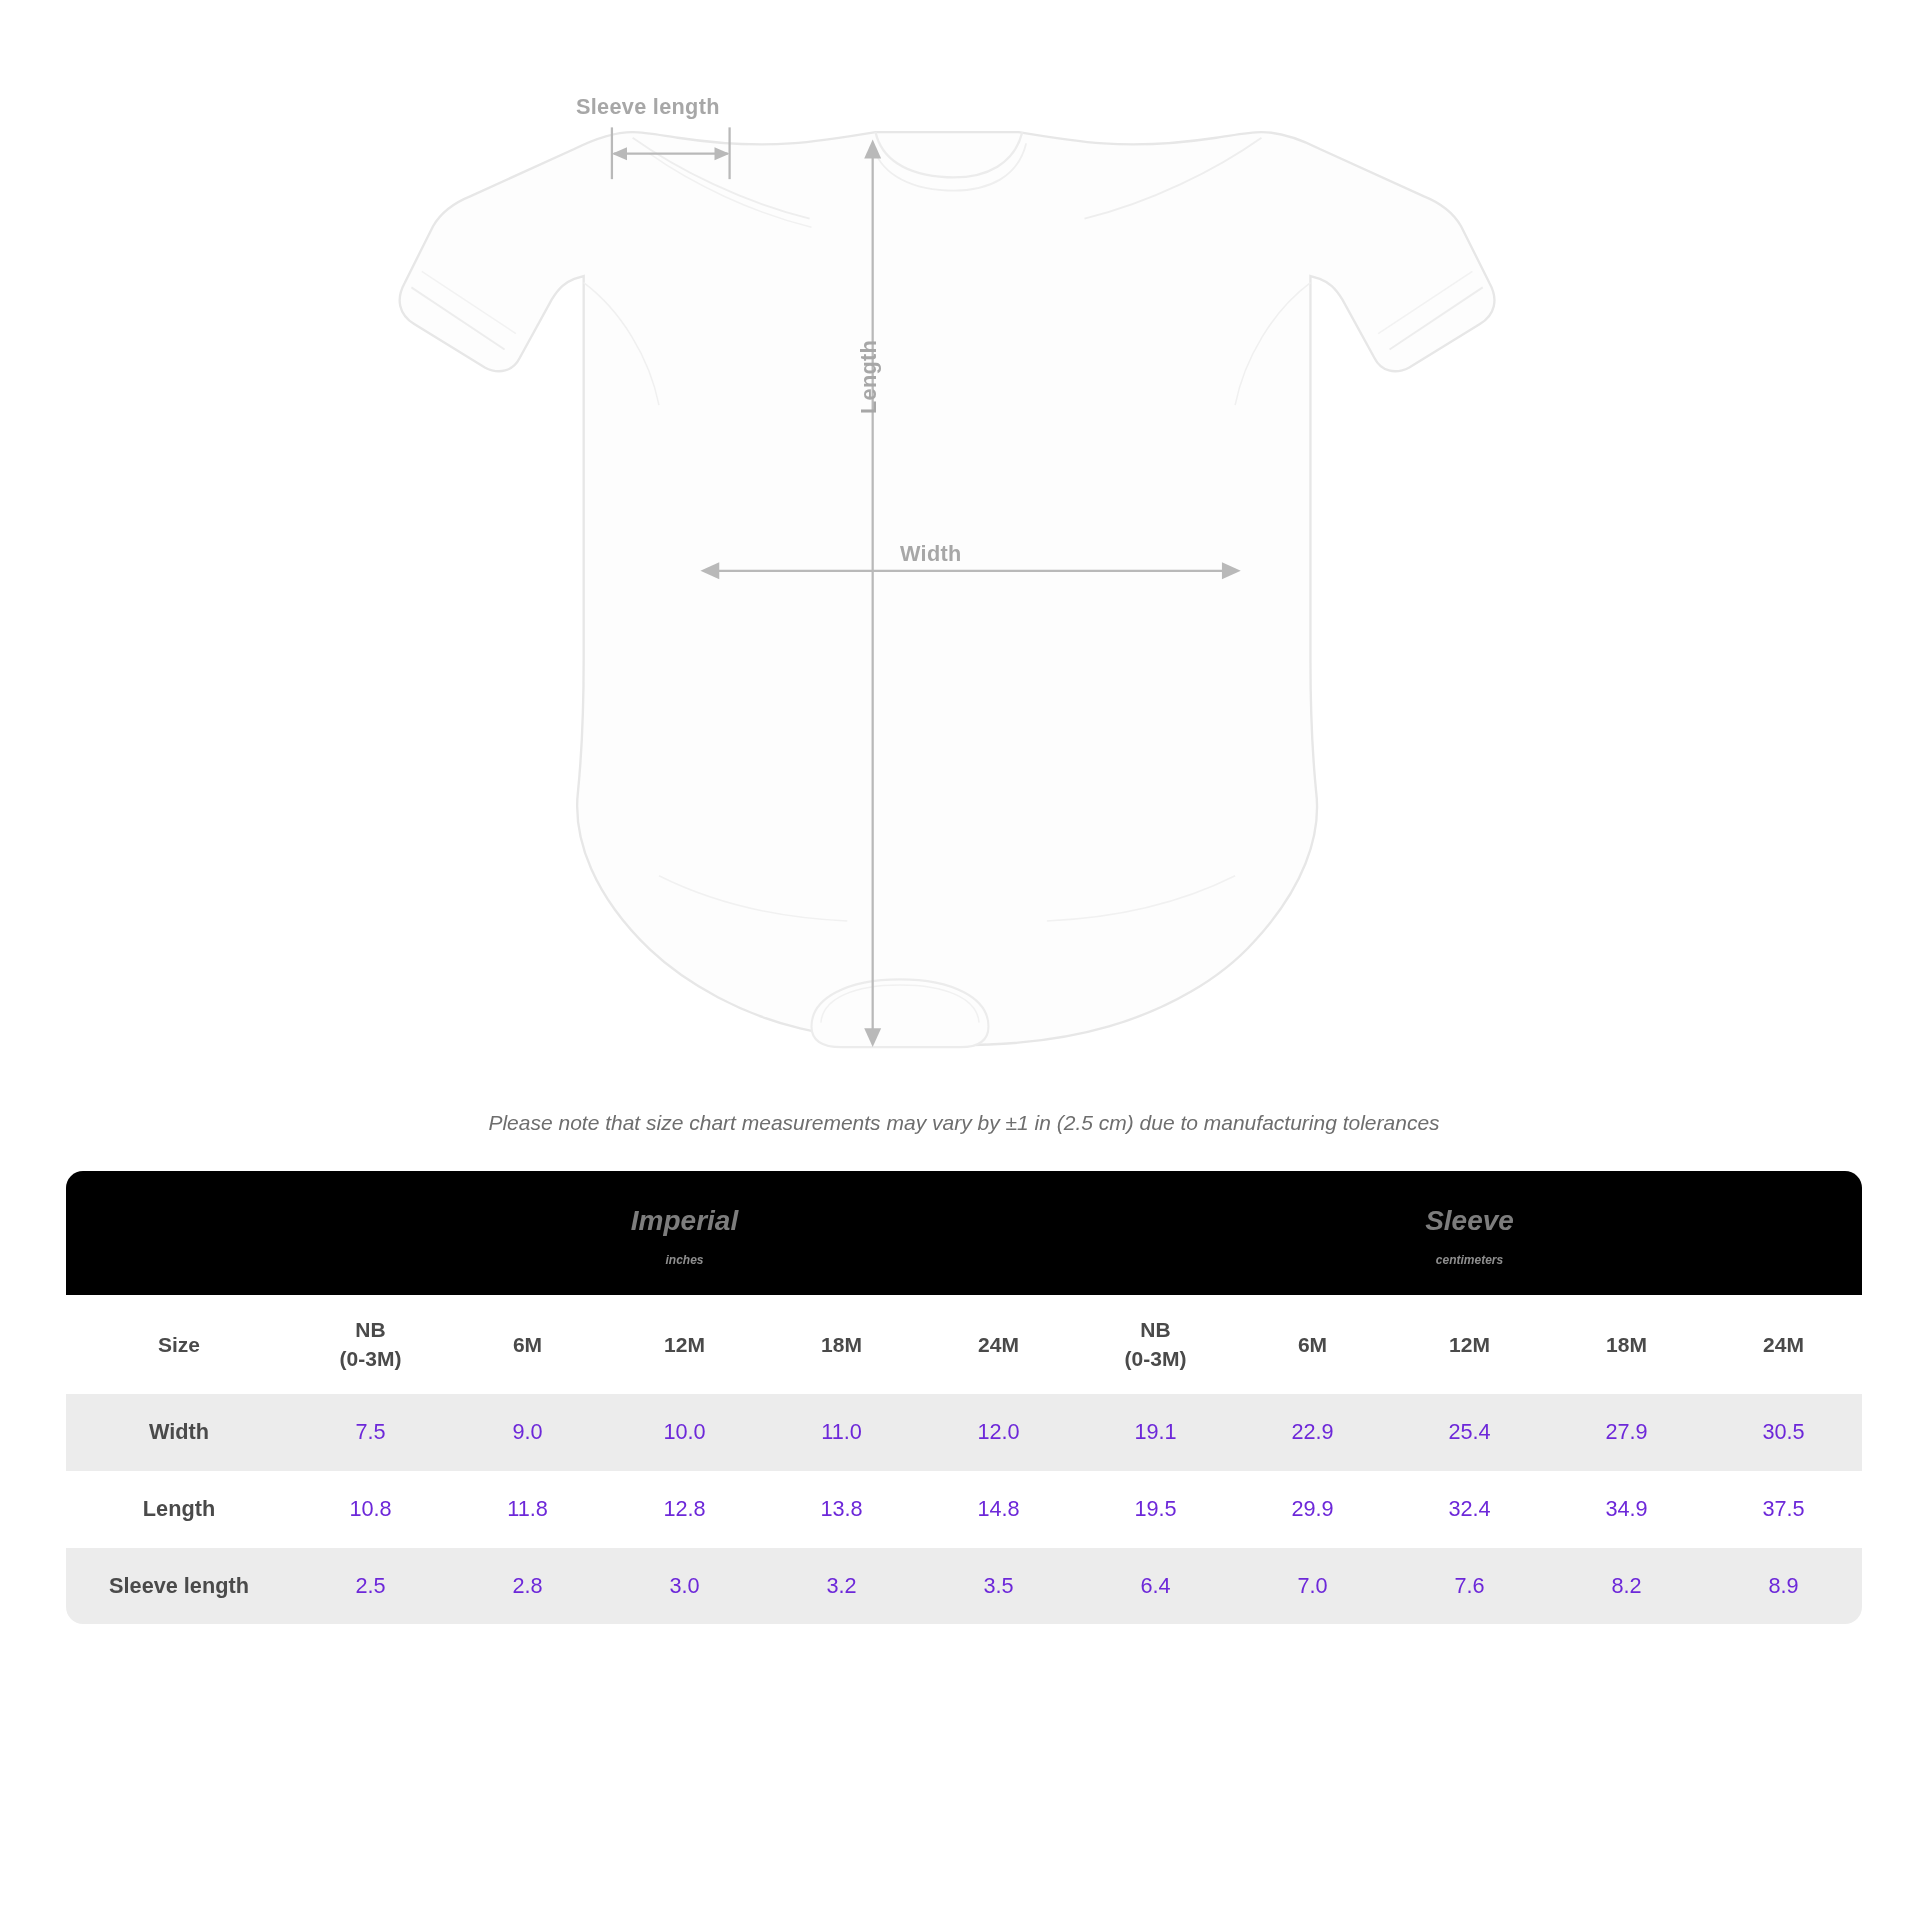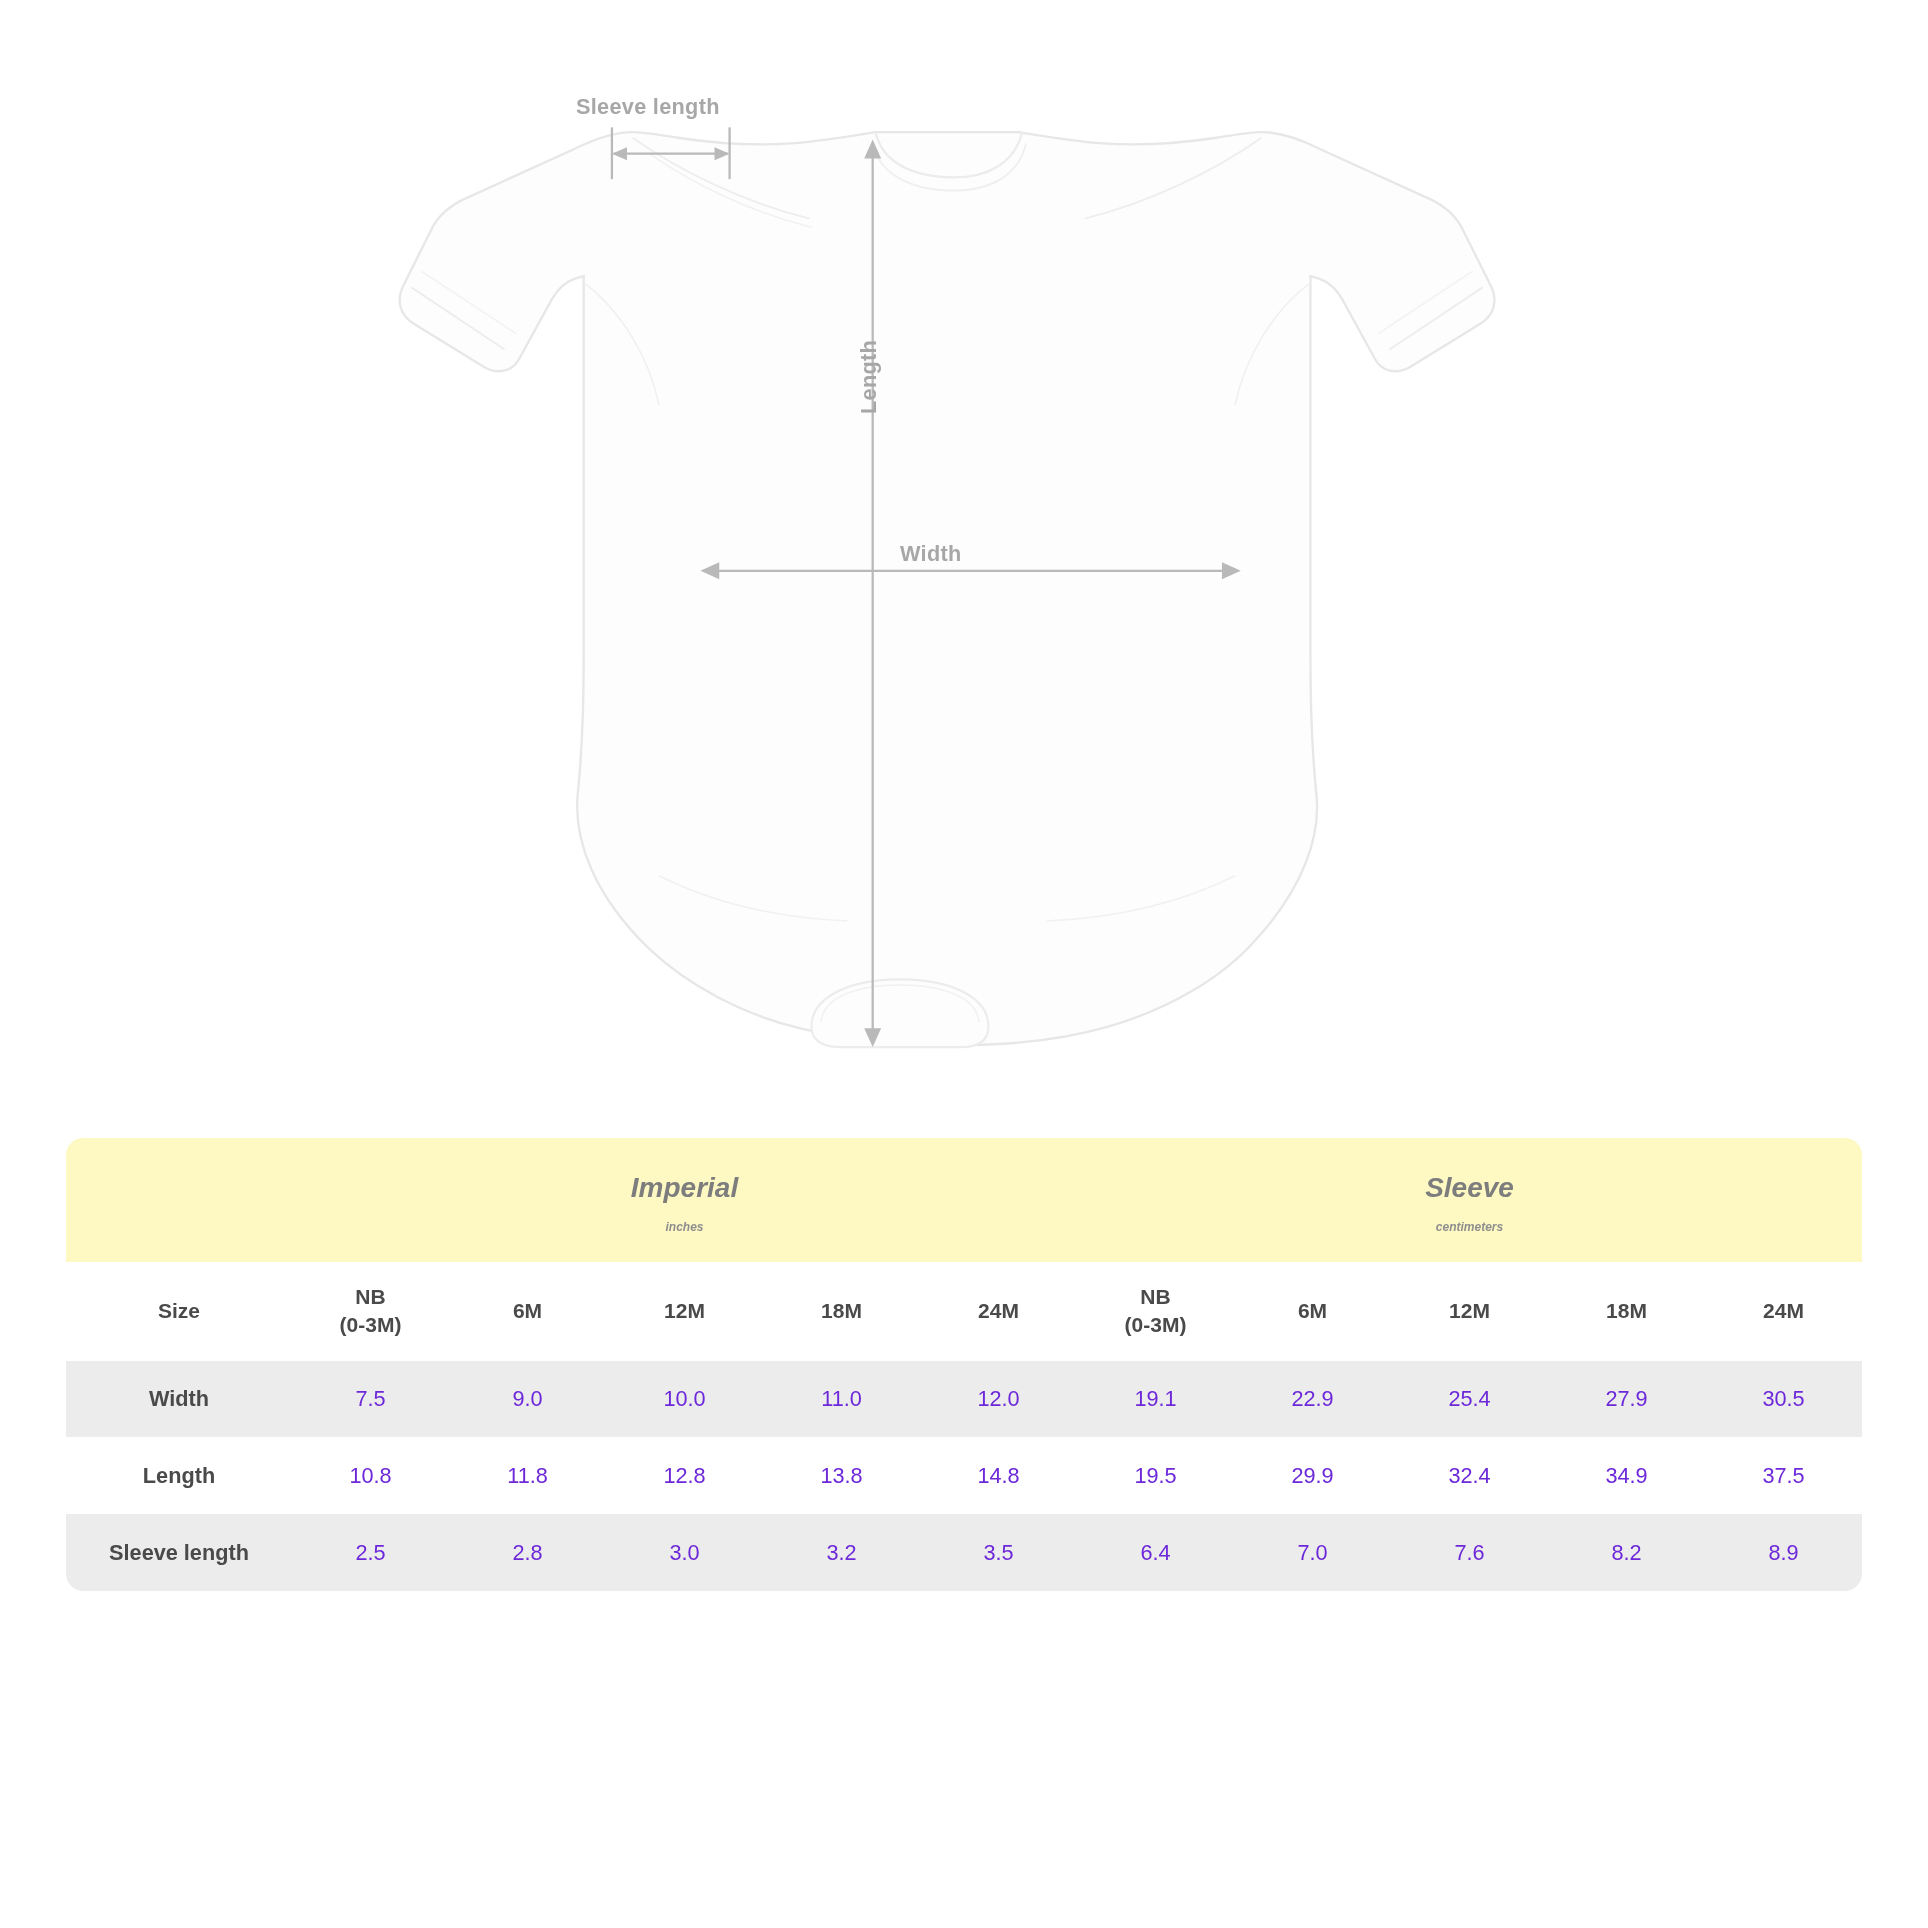--- a/index.html
+++ b/index.html
@@ -87,21 +87,21 @@
     table-layout: fixed;
   }
   table.size-table td,
   table.size-table th {
     text-align: center;
     vertical-align: middle;
     border: none;
   }
   
   .unit-row td {
-    background: #fef9c3;
+    background: #000000;
     padding: 32px 0 28px 0;
   }
   .unit-name {
     font-size: 28px;
     font-style: italic;
     font-weight: bold;
     color: #7d7d7d;
     line-height: 1.25;
   }
   .unit-sub {
@@ -241,20 +241,21 @@
         <polygon points="927,1112 918,1092 936,1092" fill="#b9b9b9" stroke="none"></polygon>
       </g>
     </svg>
 
     <div class="dim-label sleeve">Sleeve length</div>
     <div class="dim-label width">Width</div>
     <div class="dim-label length">Length</div>
   </div>
 
   <div class="title-block">
+    <p class="chart-note">Please note that size chart measurements may vary by ±1 in (2.5 cm) due to manufacturing tolerances</p>
   </div>
 
   <div class="table-wrap">
     <table class="size-table">
       <colgroup>
         <col class="first-col">
         <col>
           <col>
           <col>
           <col>

